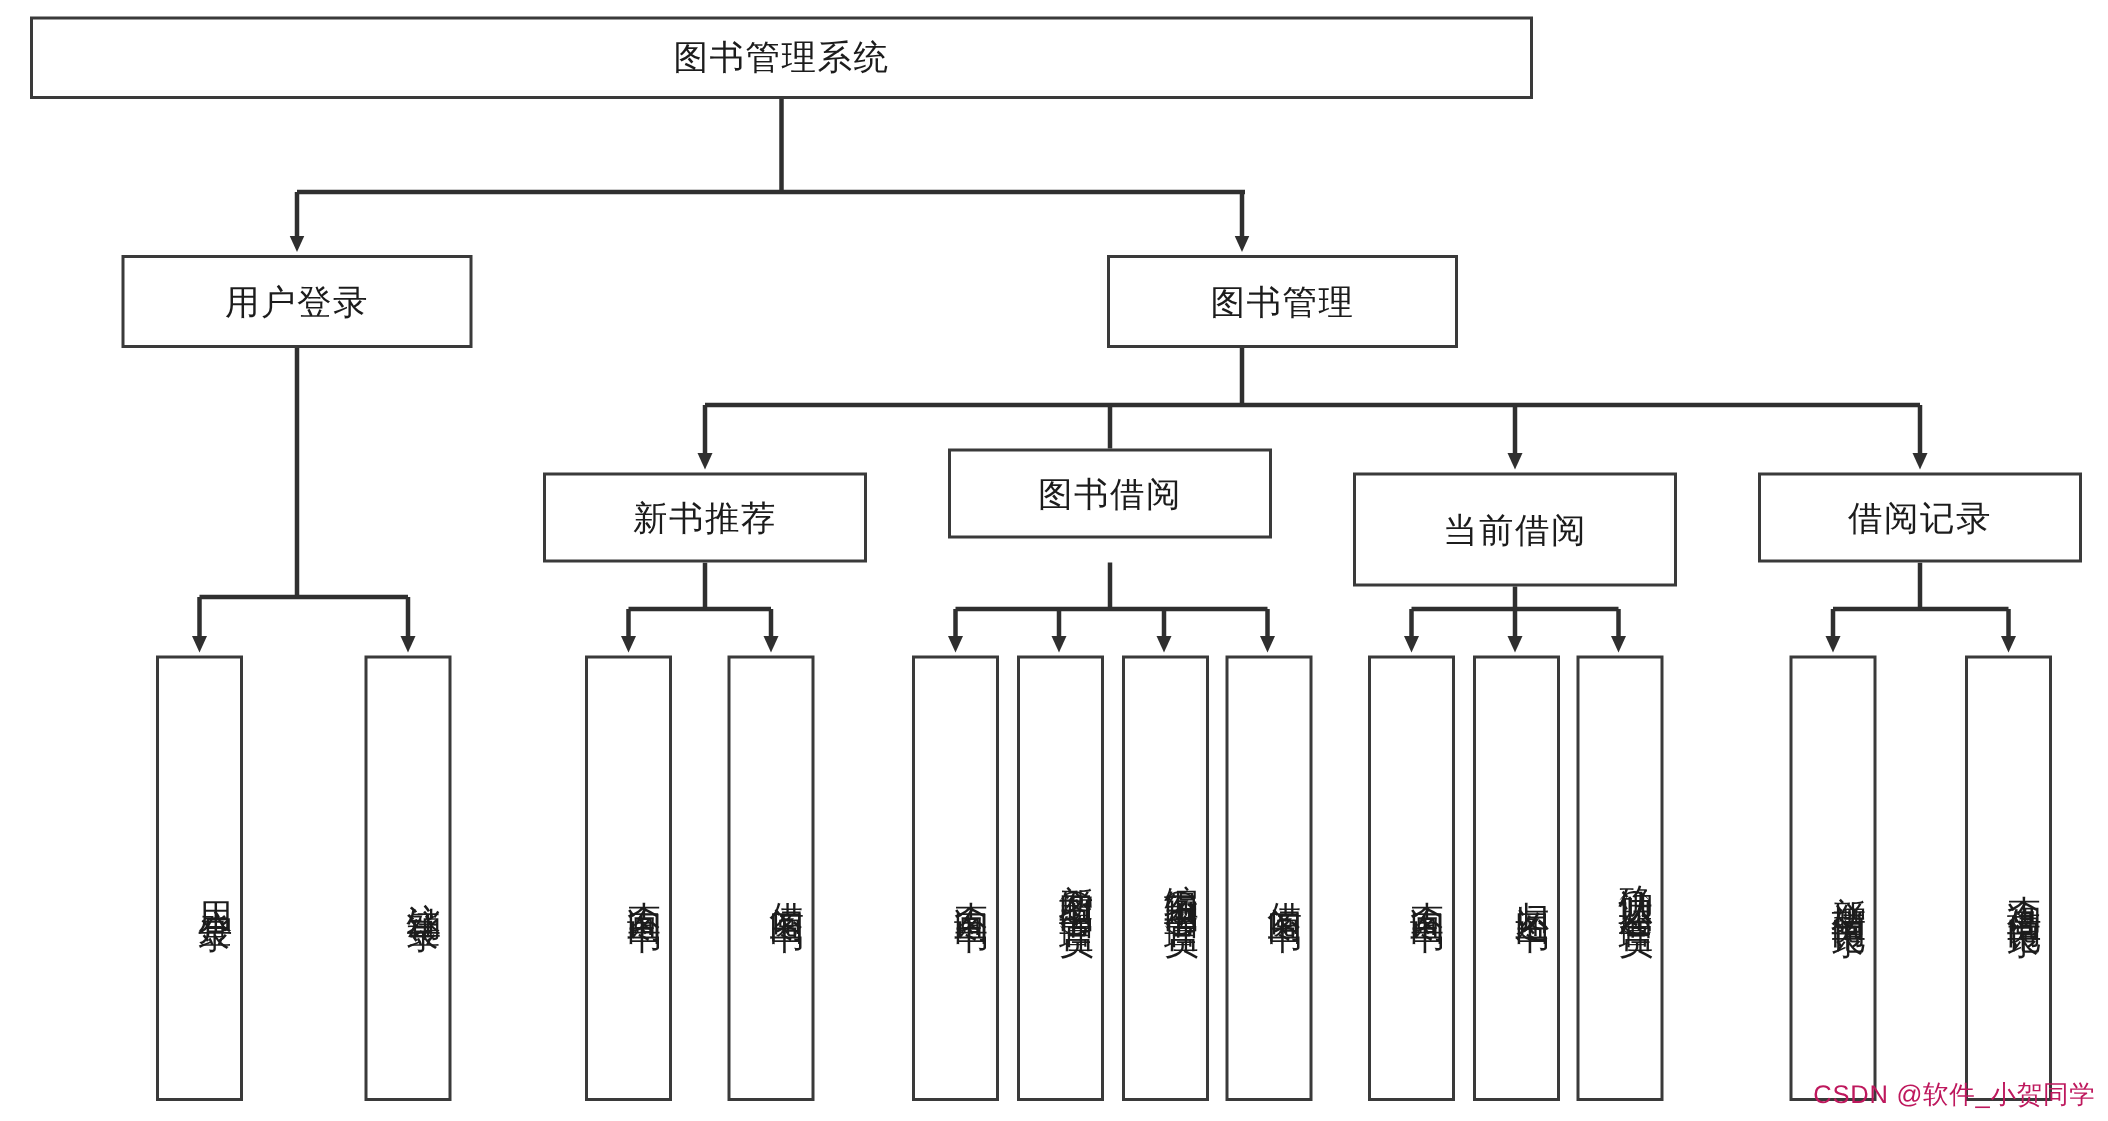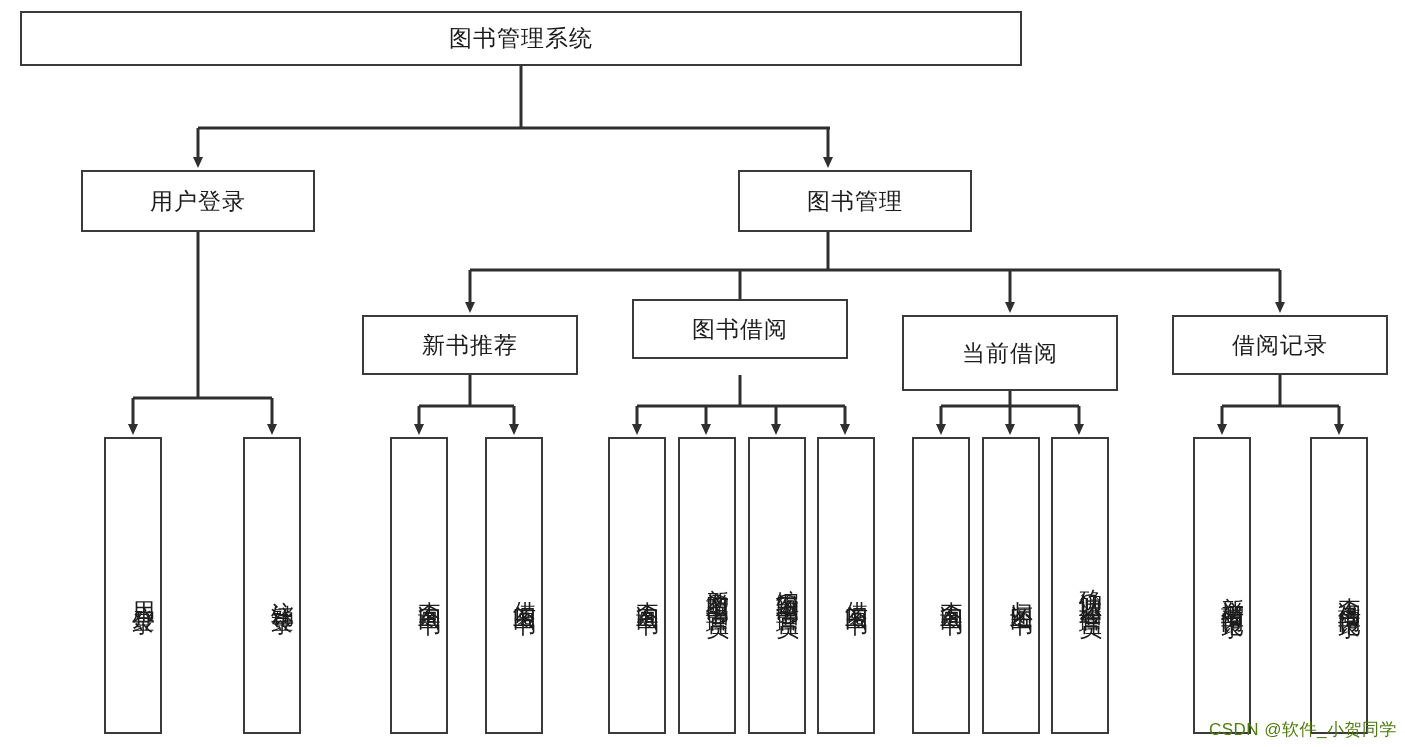--- a/index.html
+++ b/index.html
@@ -9,21 +9,21 @@
   .node{position:absolute;box-sizing:border-box;background:#ffffff;
         border:2.5px solid #3a3a3a;display:flex;align-items:center;
         justify-content:center;color:#1c1c1c;}
   .node.h{font-size:23px;letter-spacing:1px;}
   .node.v{writing-mode:vertical-rl;text-orientation:upright;
           font-size:23px;letter-spacing:4px;padding-top:10px;
           align-items:flex-start;justify-content:center;}
   .node.v.tall{padding-top:6px;}
   .lbl{display:block;white-space:nowrap;}
   #watermark{position:absolute;right:8px;bottom:6px;font-size:17px;
-             color:#4d7c0f;letter-spacing:0.5px;white-space:nowrap;
+             color:#be185d;letter-spacing:0.5px;white-space:nowrap;
              pointer-events:none;}
 </style>
 </head>
 <body>
 
 <svg id="diagram" viewBox="0 0 1405 747" xmlns="http://www.w3.org/2000/svg">
   <defs>
     <marker id="arr" markerWidth="12" markerHeight="12" refX="1" refY="5" orient="auto" markerUnits="userSpaceOnUse">
       <path d="M0,0 L11,5 L0,10 z" fill="#2f2f2f"></path>
     </marker>

